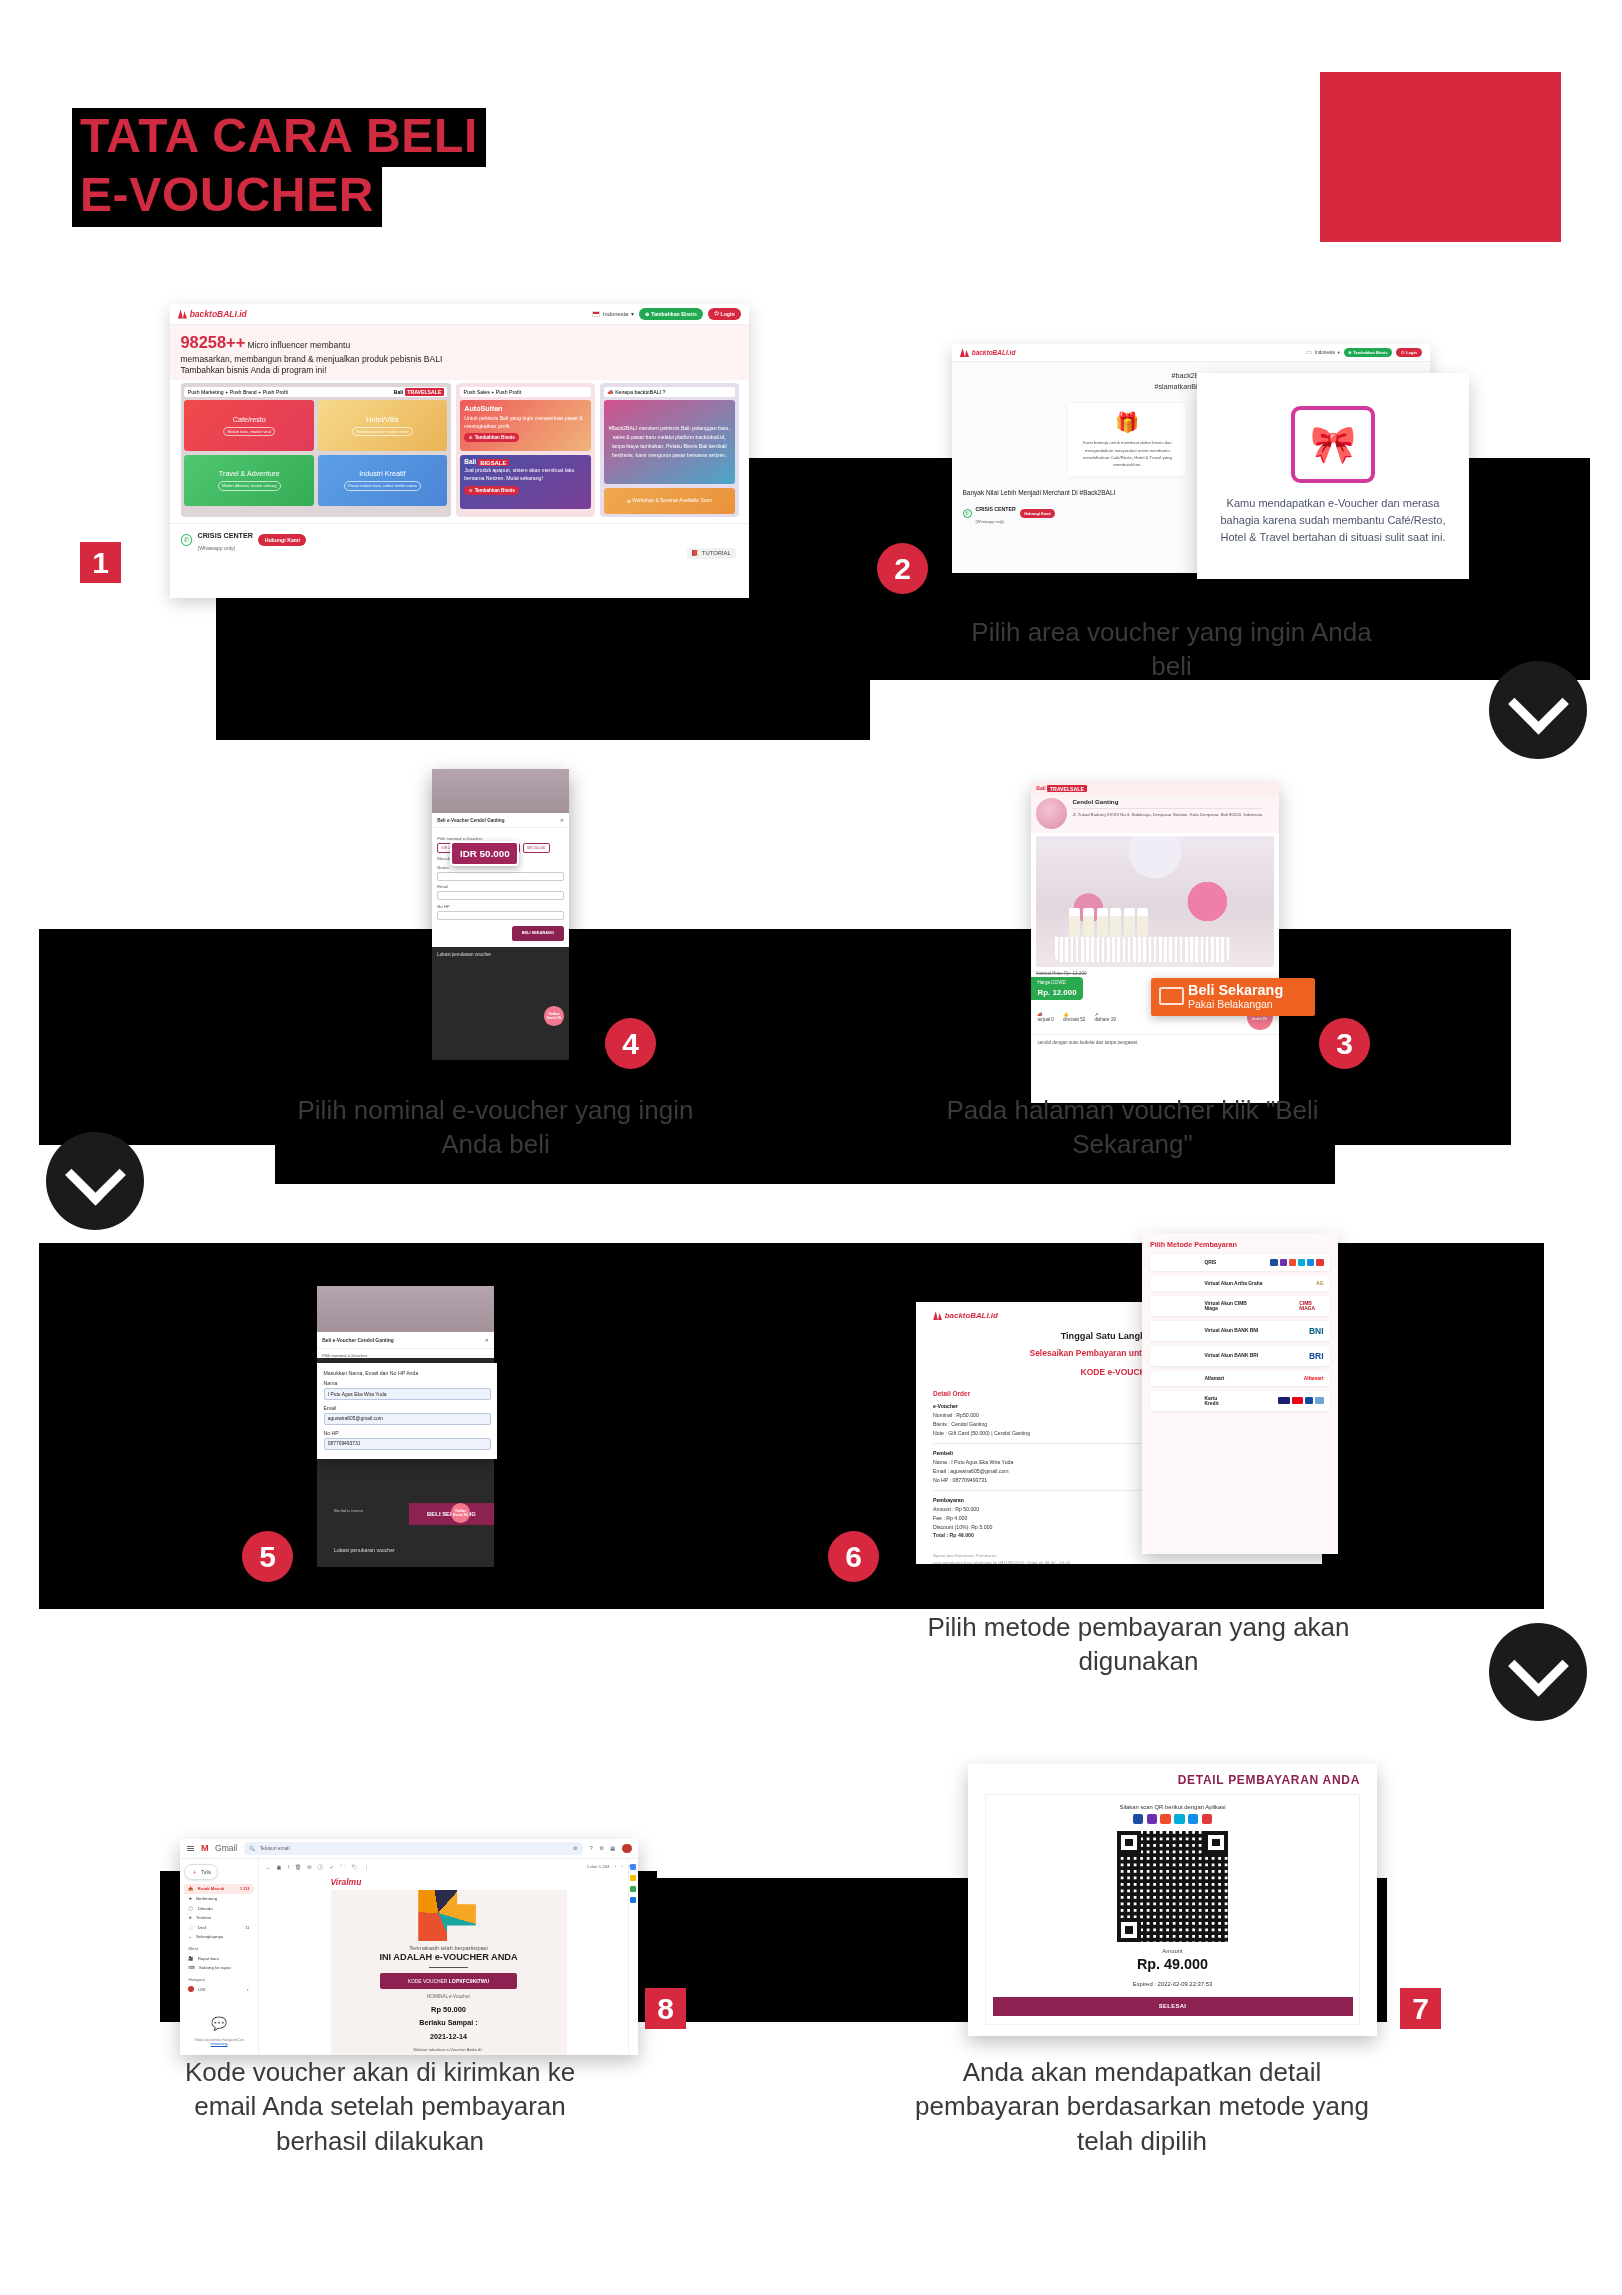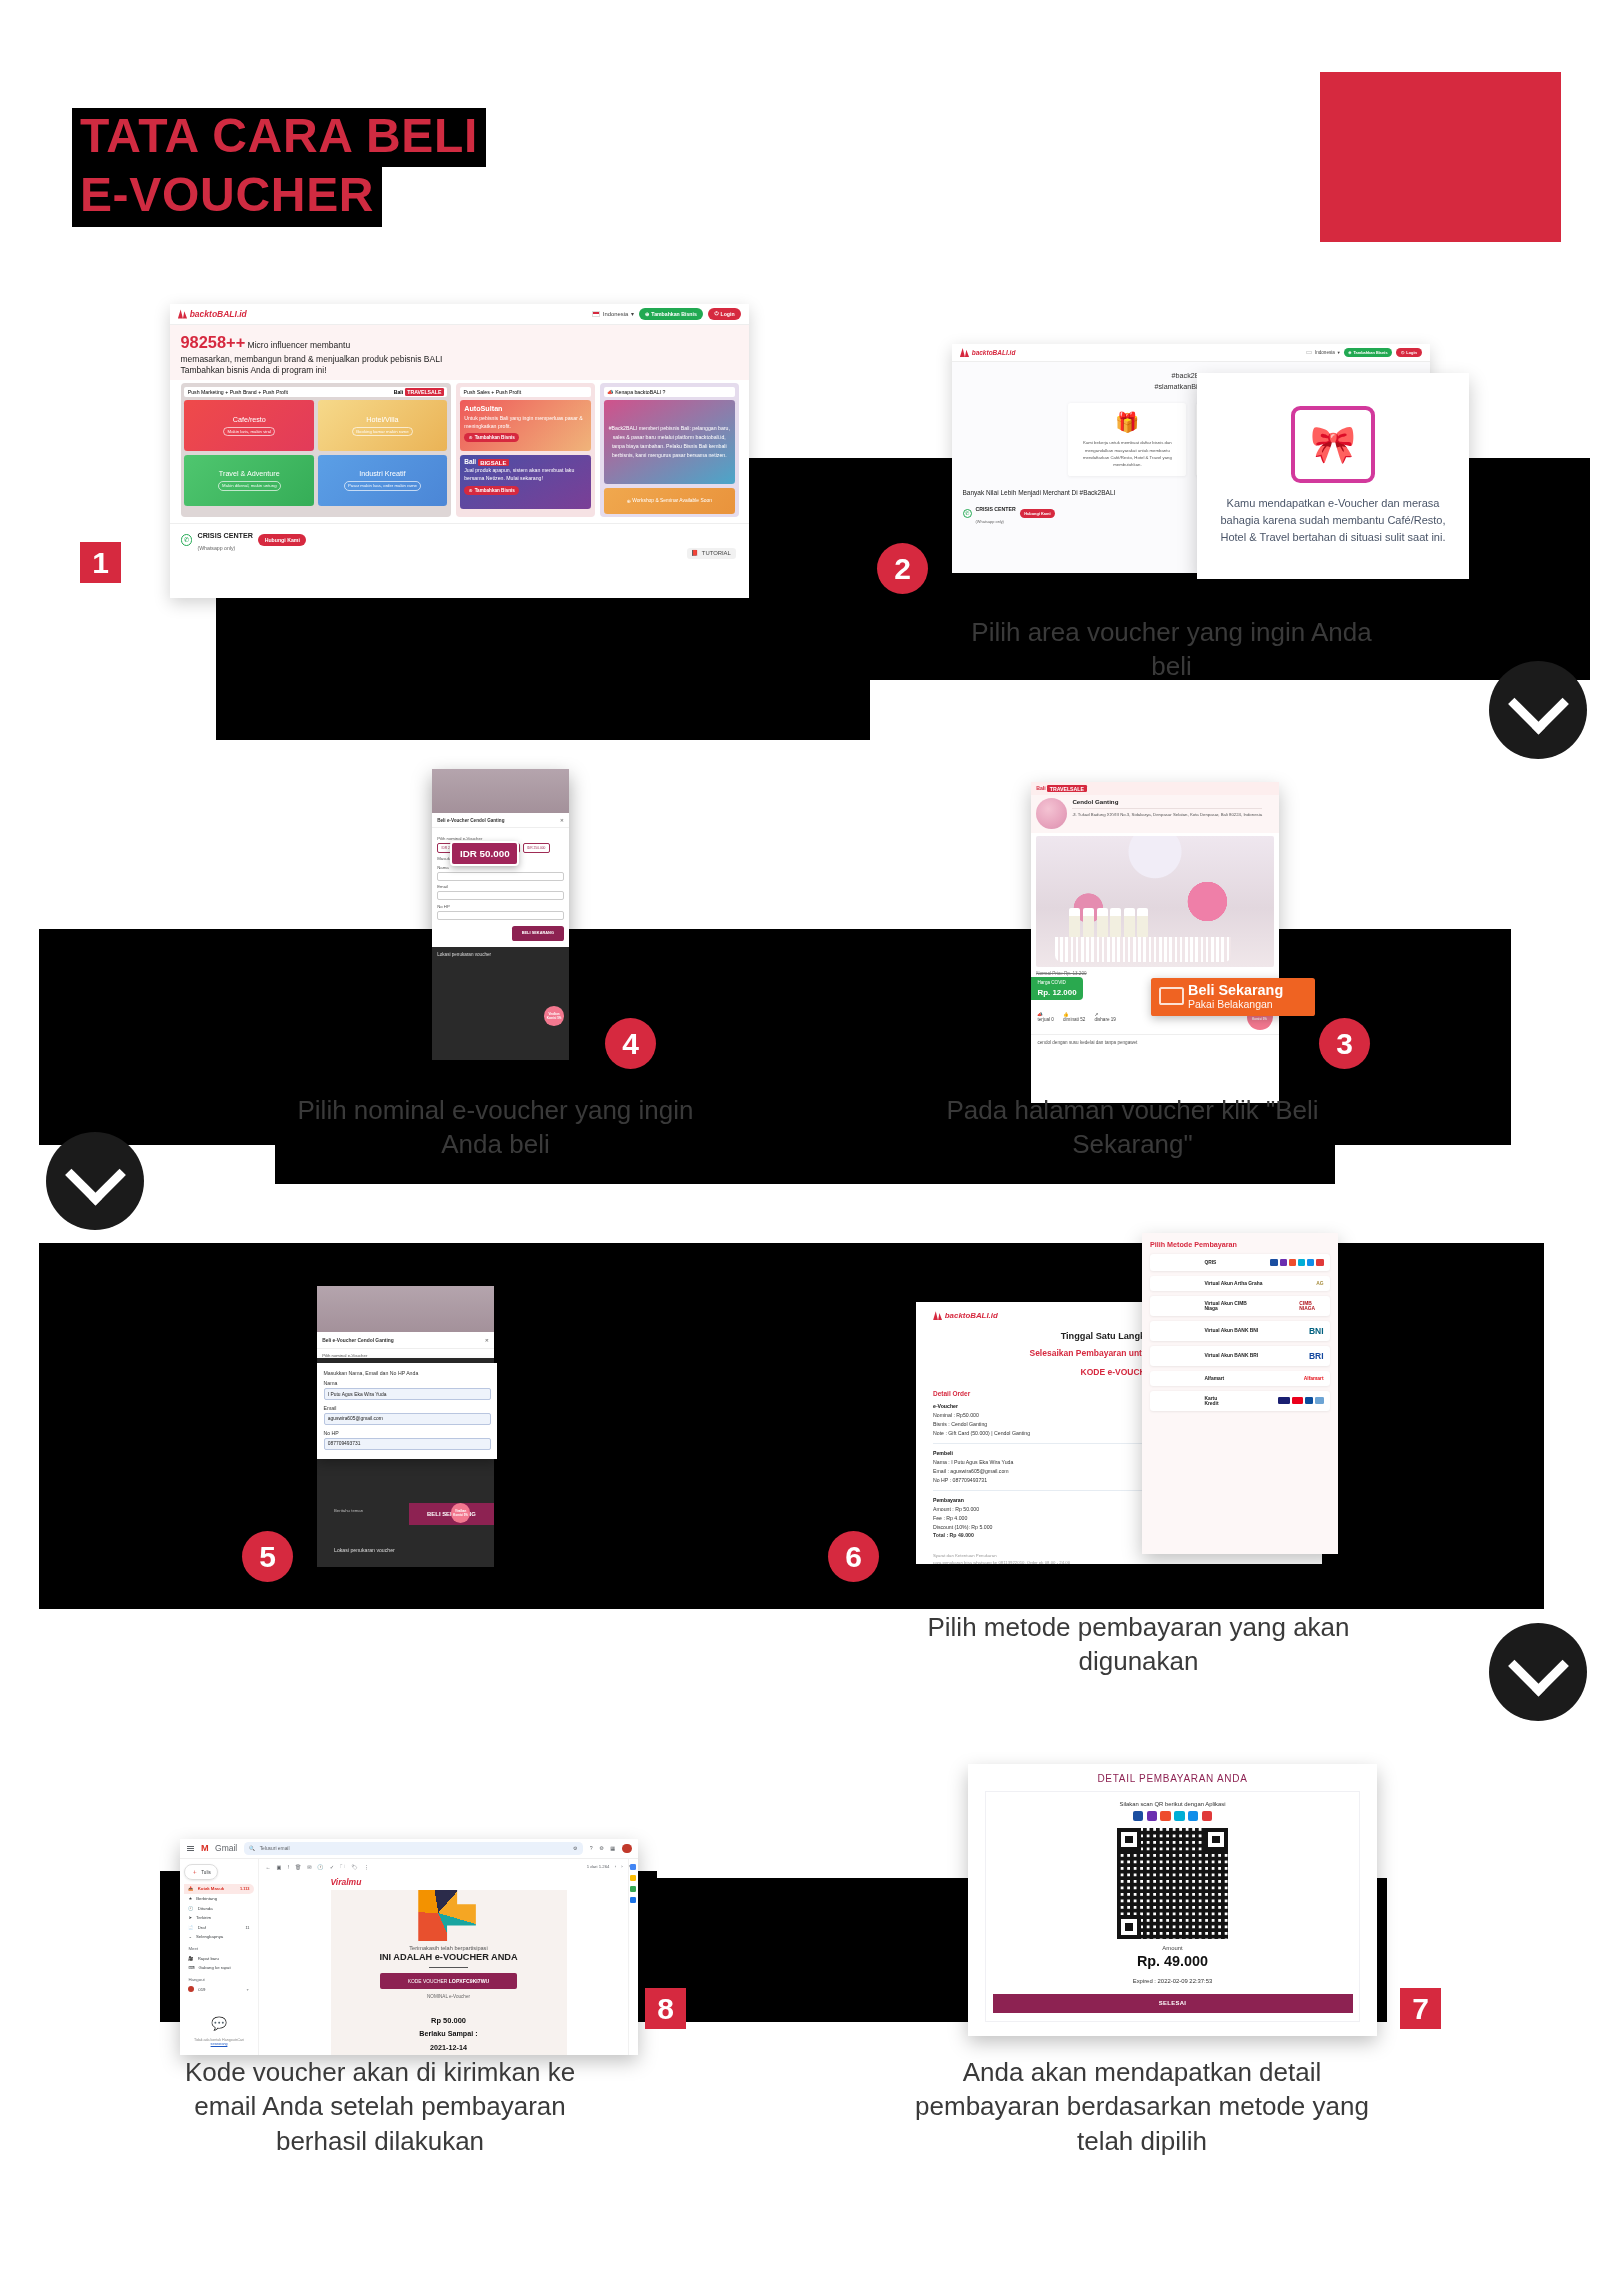--- a/index.html
+++ b/index.html
@@ -201,21 +201,21 @@
   #shot6b .row { background:#fff; border-radius:3.3px; box-shadow:0 0.7px 2.6px rgba(0,0,0,.07);
                  display:flex; align-items:center; justify-content:space-between; padding:5.2px 6.5px; margin-bottom:4.6px; }
   #shot6b .row span { font-size:4.9px; color:#222; font-weight:600;padding-left:48px; }
   #shot6b .lg { display:flex; gap:2px; align-items:center; }
   #shot6b .lg i { width:7.2px; height:7.2px; border-radius:1.3px; display:block; }
   #shot6b .brand { font-size:5.2px; font-weight:800; }
 
   
   #shot7 { left: 968px; top: 1764px; width: 409px; height: 272px; background:#fff;
            box-shadow: 0 6.5px 18.3px rgba(0,0,0,.25); padding: 9.2px 17px 10.5px; }
-  #shot7 .ttl { text-align:center; color:#8d2252; font-size:10px; font-weight:400; letter-spacing:0.7px; }
+  #shot7 .ttl { text-align:right; color:#8d2252; font-size:12px; font-weight:700; letter-spacing:0.7px; }
   #shot7 .card { border:0.7px solid #f0f0f4; margin-top:6.5px; padding:9.2px 6.5px 7.9px; }
   #shot7 .sc { text-align:center; font-size:5.9px; color:#333; }
   #shot7 .apps { display:flex; gap:3.3px; justify-content:center; margin:3.9px 0 6.5px; }
   #shot7 .apps i { width:10.5px; height:10.5px; border-radius:2px; display:block; }
   #shot7 .qr { width:111px; height:111px; margin:0 auto; background:#fff;
      background-image:
        repeating-linear-gradient(90deg,#000 0 3.3px,transparent 3.3px 6.5px),
        repeating-linear-gradient(0deg,#000 0 3.3px,transparent 3.3px 6.5px);
      background-size: 6.5px 6.5px, 6.5px 6.5px; opacity:.92; position:relative; }
   #shot7 .qr .fp { position:absolute; width:23.6px; height:23.6px; border:4.6px solid #000; background:#fff; }
@@ -252,21 +252,21 @@
   #shot8 .viralmu { text-align:left; color:#d6293f; font-size:8.5px; font-weight:700; font-style:italic; padding:2px 0 3.3px; background:#fff; }
   #shot8 .mlogo { height:51px; background:
       conic-gradient(from 200deg at 35% 45%, #e8502e 0 20%, #f39200 20% 42%, #2b2b4a 42% 56%, #f5a623 56% 74%, #1aa5a0 74% 88%, #e8502e 88% 100%);
       clip-path: polygon(8% 0,62% 0,62% 28%,88% 28%,88% 70%,48% 70%,48% 100%,8% 100%); width:72px; margin:0 auto; }
   #shot8 .thanks { text-align:center; font-size:5.6px; color:#555; margin-top:3.9px; }
   #shot8 .evtitle { text-align:center; font-size:9.2px; font-weight:700; color:#222; margin-top:1.3px; }
   #shot8 .sep { width:39px; height:1.3px; background:#555; margin:4.6px auto; }
   #shot8 .kode { background:#8d2252; color:#fff; text-align:center; font-size:4.9px; padding:5.2px 0; width:137px; margin:0 auto; border-radius:2px; }
   #shot8 .kode b { font-size:5.2px; }
   #shot8 .nomlbl { text-align:center; font-size:4.6px; color:#666; margin-top:4.6px; }
-  #shot8 .nomval { text-align:center; font-size:7.5px; font-weight:700; color:#111; margin-top:17px; }
+  #shot8 .nomval { text-align:center; font-size:7.5px; font-weight:700; color:#111; margin-top:6px; }
   #shot8 .berlaku { text-align:center; font-size:7.2px; font-weight:700; color:#111; margin-top:4.6px; line-height:1.35; }
   #shot8 .tukar { text-align:center; font-size:4.3px; color:#555; margin-top:4.6px; }
   #shot8 .merchname { text-align:center; font-size:4.3px; color:#333; margin-top:3.3px; }
   #shot8 .alamat { text-align:center; font-size:3.9px; color:#1a56c4; text-decoration:underline; margin-top:1.3px; }
   #shot8 .grail { position:absolute; right:0; top:0; bottom:0; width:10.5px; border-left:0.7px solid #f1f1f1;
                   display:flex; flex-direction:column; align-items:center; gap:5.2px; padding-top:5.2px; }
   #shot8 .grail i { width:5.9px; height:5.9px; border-radius:1.3px; display:block; }
 </style>
 </head>
 <body>

